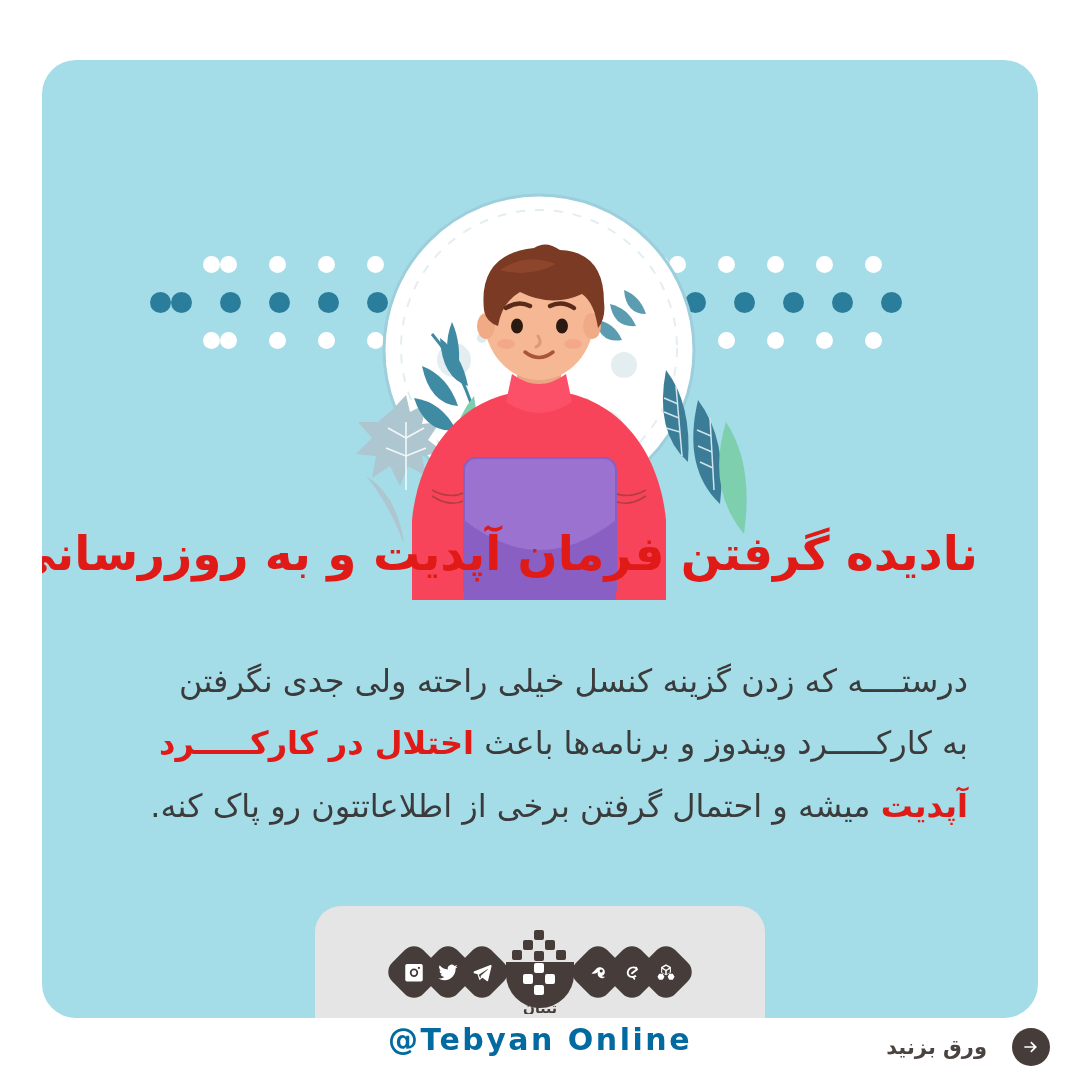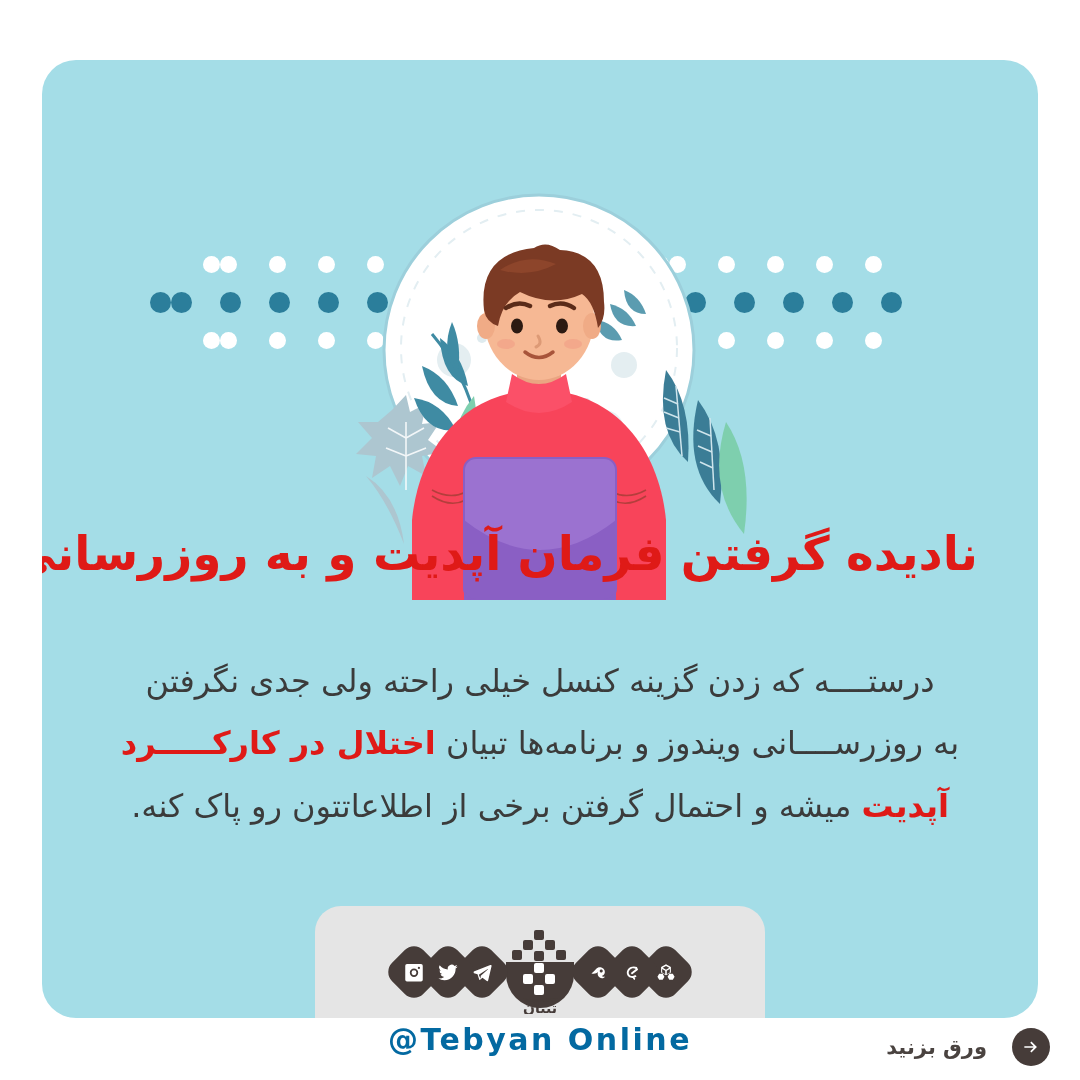--- a/index.html
+++ b/index.html
@@ -46,21 +46,21 @@
     font-weight:bold;
     letter-spacing:-1px;
     line-height:1.25;
     direction:rtl;
     white-space:nowrap;
   }
 
   
   .body-copy{
     position:absolute;left:70px;right:70px;top:590px;
-    direction:rtl;text-align:center;
+    direction:rtl;text-align:right;
     color:#3b3b3b;
     font-size:32px;
     line-height:1.95;
     letter-spacing:-0.4px;
   }
   .body-copy .ln{display:block;white-space:nowrap;}
   .hl{color:#df1a17;font-weight:bold;margin-top:40px;}
 
   
   .footer-panel{
@@ -281,21 +281,21 @@
           <path d="M150 360 q76 60 152 0 L302 440 L150 440 Z" fill="#8a5fc4"></path>
           <rect x="150" y="298" width="152" height="142" rx="12" fill="none" stroke="#8a5fc4" stroke-width="2"></rect>
         </g>
       </svg>
     </div>
 
     <div class="headline">نادیده گرفتن فرمان آپدیت و به روزرسانی</div>
 
     <div class="body-copy">
       <span class="ln">درستــــه که زدن گزینه کنسل خیلی راحته ولی جدی نگرفتن</span>
-      <span class="ln"><span>به روزرســــانی ویندوز و برنامه‌ها تبیان </span><span class="hl">اختلال در کارکـــــرد</span></span>
+      <span class="ln"><span>به کارکـــــرد ویندوز و برنامه‌ها باعث </span><span class="hl">اختلال در کارکـــــرد</span></span>
       <span class="ln"><span class="hl">آپدیت</span><span> میشه و احتمال گرفتن برخی از اطلاعاتتون رو پاک کنه.</span></span>
     </div>
 
     <div class="footer-panel">
       <div class="social-strip">
 
         <div class="chain">
           <div class="hexi">
               <span>
             <svg viewBox="0 0 24 24">

